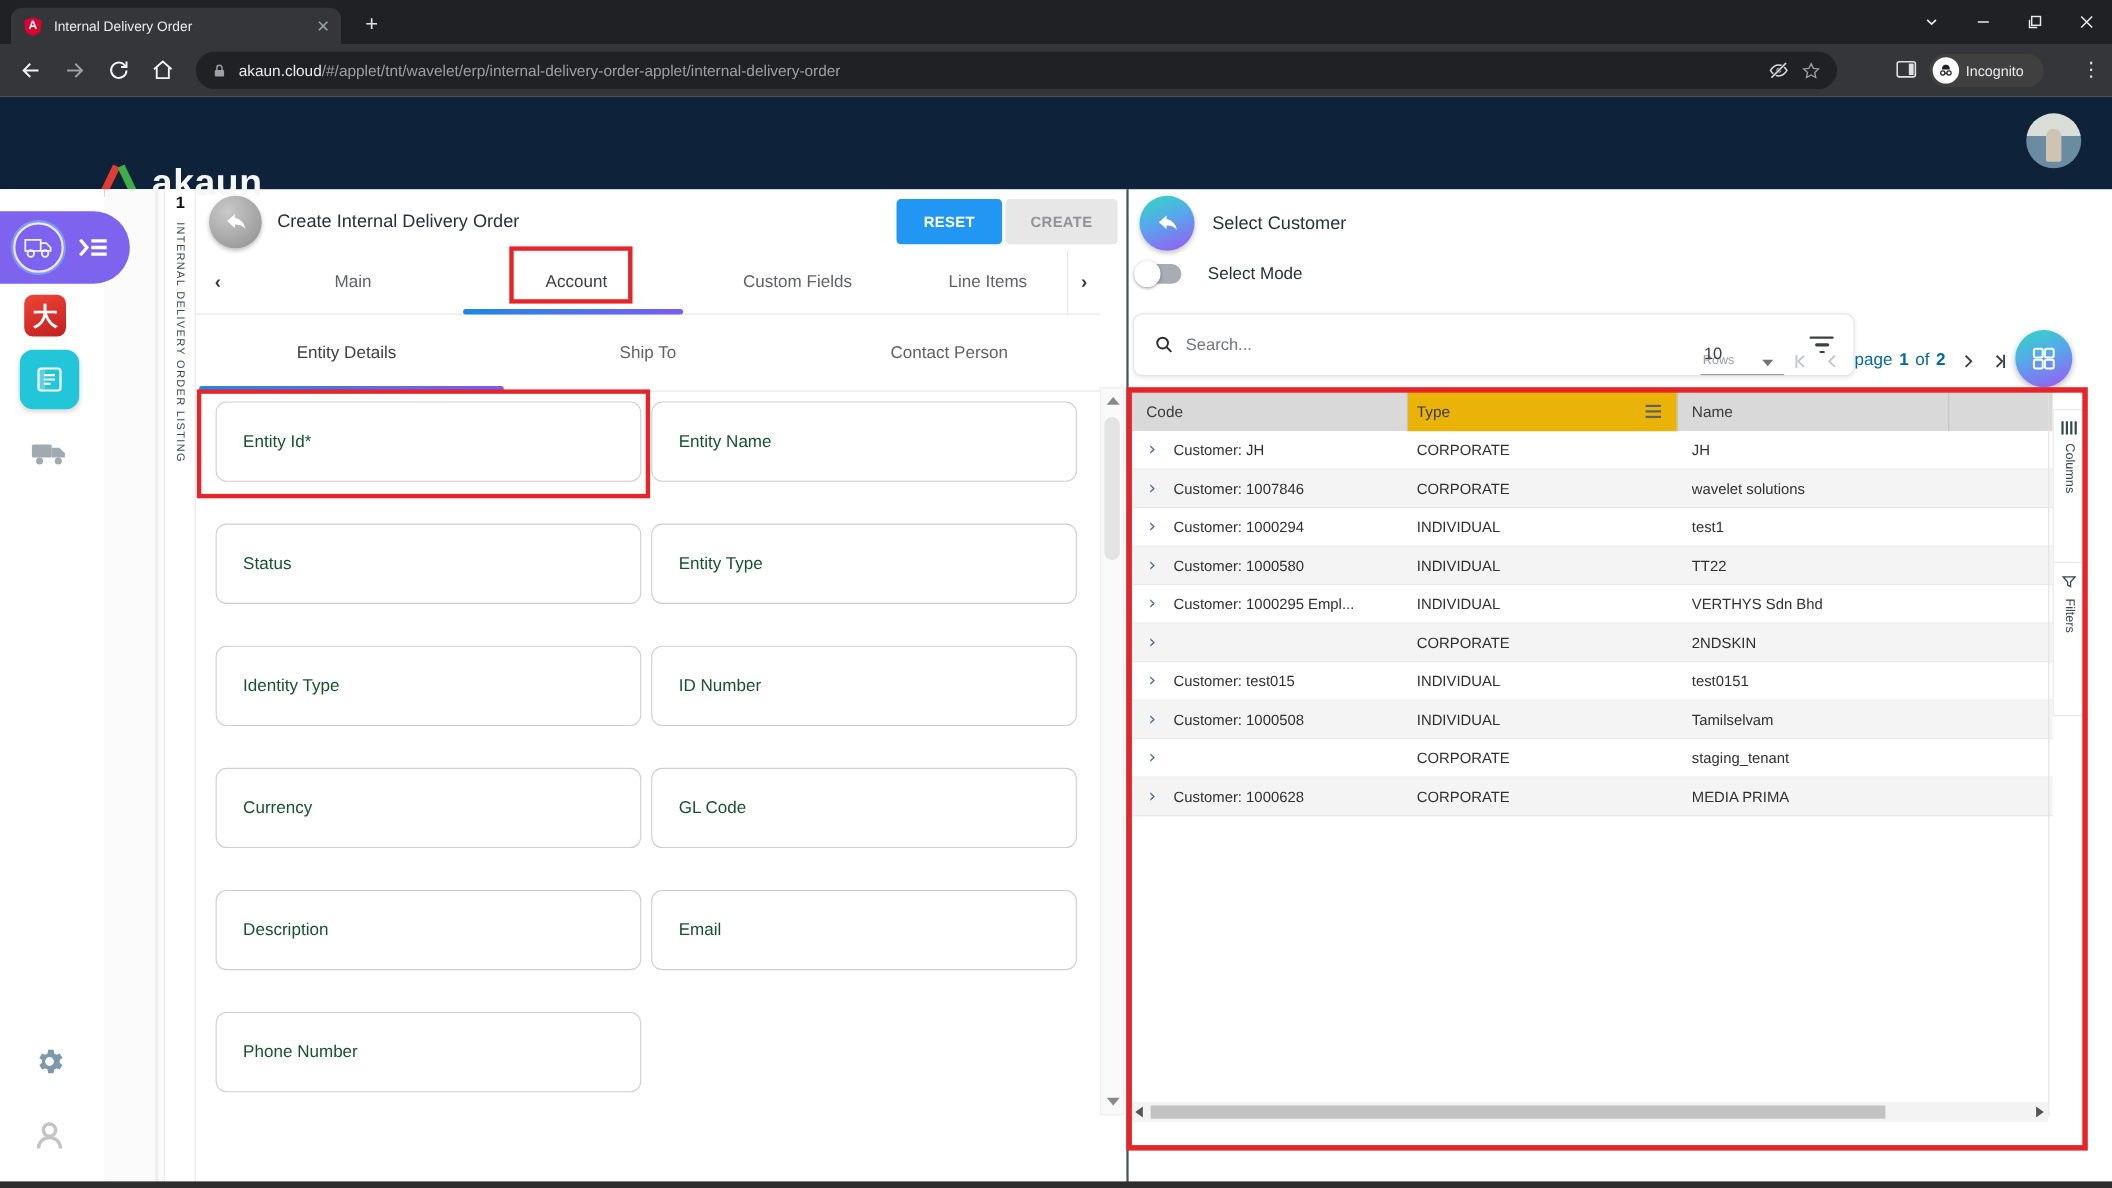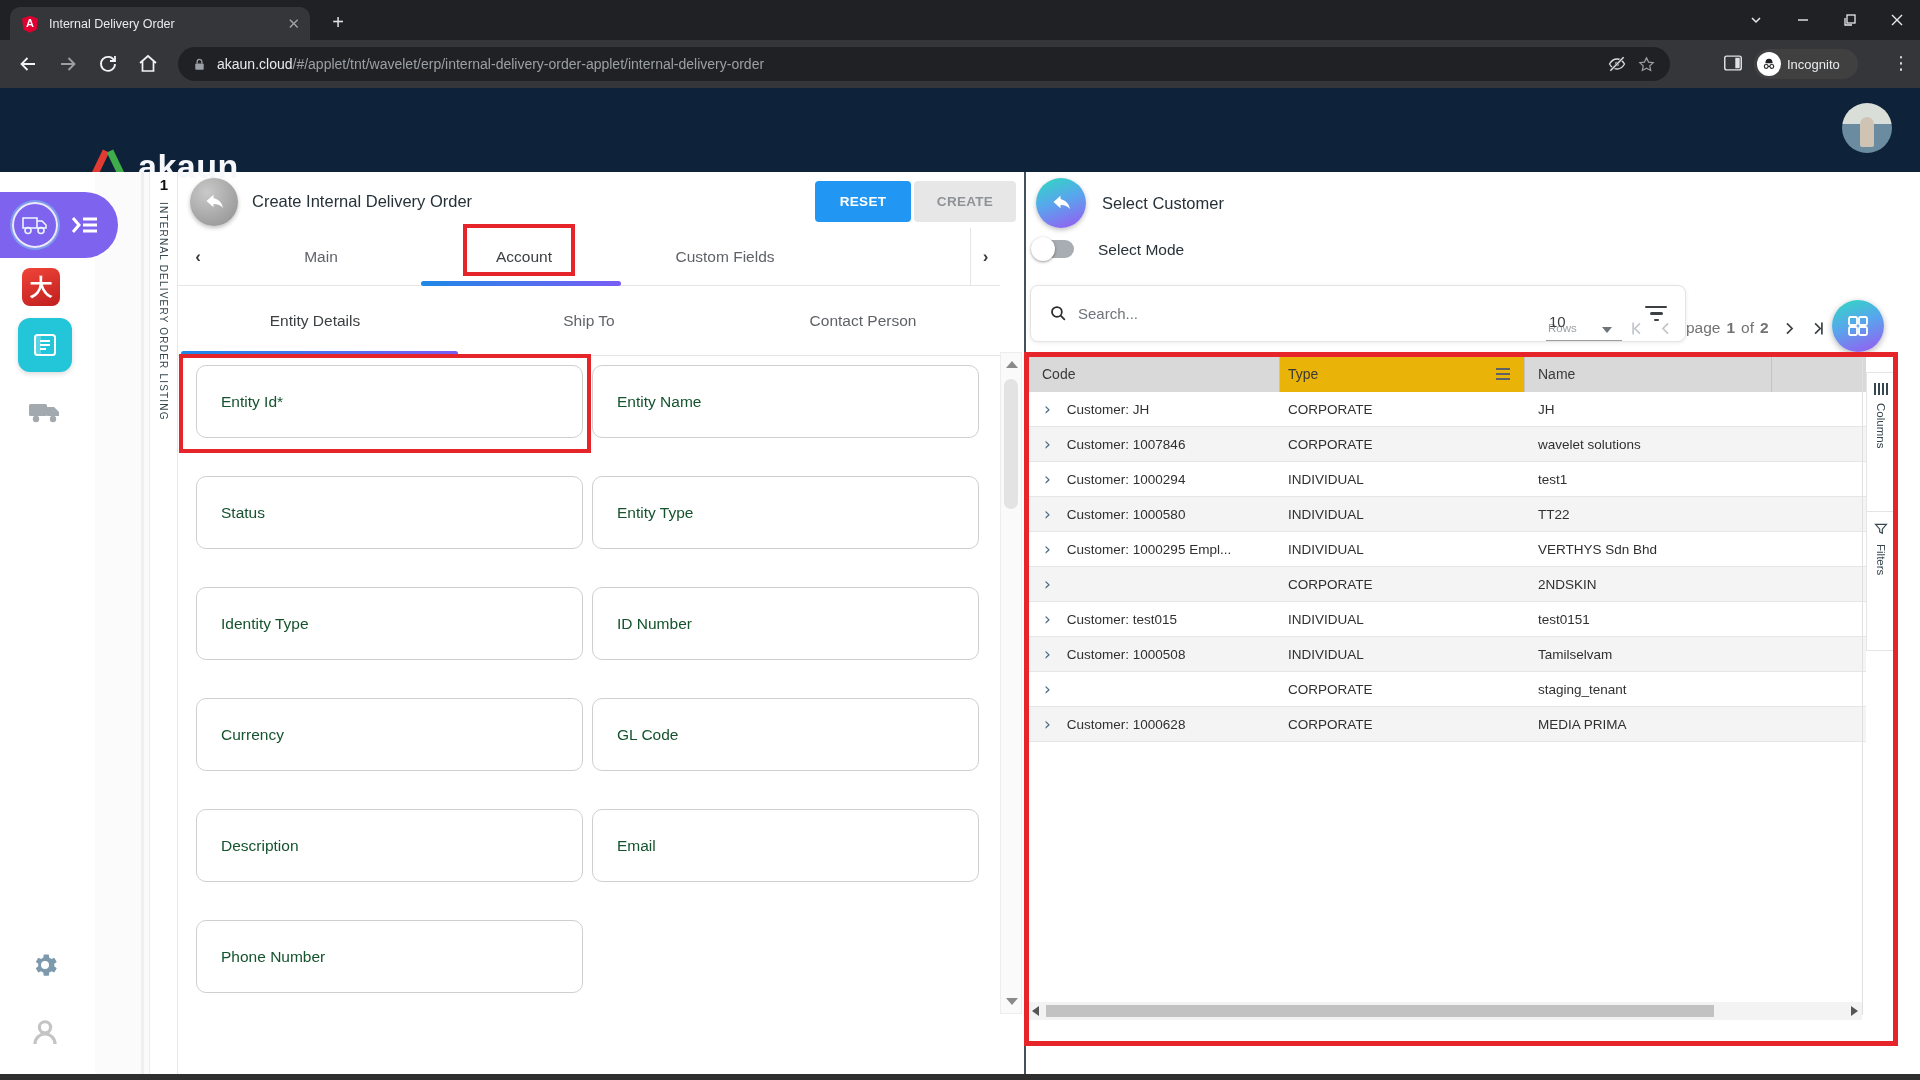--- a/index.html
+++ b/index.html
@@ -99,21 +99,21 @@
   .flines i { display:block; height:2.5px; background:#3c4043; border-radius:2px; }
   .flines i:nth-child(1){width:22px} .flines i:nth-child(2){width:13px} .flines i:nth-child(3){width:5px}
 
   .rows-label { position:absolute; left:1548px; top:294px; font-size:11.5px; color:#9aa0a6;margin-top:28px; }
   .rows-value { position:absolute; left:1549px; top:313px; font-size:15px; color:#3c4043; }
   .rows-caret { position:absolute; left:1602px; top:327px; width:0; height:0; border-left:5px solid transparent; border-right:5px solid transparent; border-top:6px solid #6f7479; }
   .rows-line { position:absolute; left:1546px; top:340px; width:76px; height:1px; background:#9e9e9e; }
 
   .pager { position:absolute; left:1628px; top:314px; height:28px; display:flex; align-items:center; gap:12px; }
   .pgi { display:flex; align-items:center; }
-  .pager .txt { font-size:15.5px; color:#737373; display:flex; gap:6px; align-items:center; }
+  .pager .txt { font-size:15.5px; color:#0369a1; display:flex; gap:6px; align-items:center; }
   .pager .txt b { font-weight:bold; }
   .gridbtn { position:absolute; left:1832px; top:300px; width:52px; height:52px; border-radius:50%; background:linear-gradient(160deg,#2fd9c0 0%,#57a7ec 45%,#9b57f2 100%); display:flex; align-items:center; justify-content:center; box-shadow:0 2px 6px rgba(0,0,0,.3); }
 
   
   .table { position:absolute; left:1028px; top:355px; width:838px; }
   .thead { display:flex; height:37px; background:#d9d9d9; align-items:center; font-size:14px; color:#3a3a3a; }
   .th { height:37px; display:flex; align-items:center; border-right:1px solid #c3c3c3; }
   .th-code { width:252px; padding-left:14px; }
   .th-type { width:245px; padding-left:8px; background:#eab308; position:relative; }
   .th-name { width:247px; padding-left:13px; }
@@ -317,20 +317,23 @@
 
     <div class="tabcell">
         <span>Main</span>
       </div>
       <div class="tabcell active">
         <span>Account</span>
       </div>
       <div class="tabcell">
         <span>Custom Fields</span>
       </div>
+      <div class="tabcell">
+        <span>Line Items</span>
+      </div>
       <span class="chev chev-r">›</span>
   </div>
   <div class="ink1"></div>
 
   <div class="subtabs" id="sub-tabs">
 
   <div class="tabcell active">
         <span>Entity Details</span>
       </div>
       <div class="tabcell">

